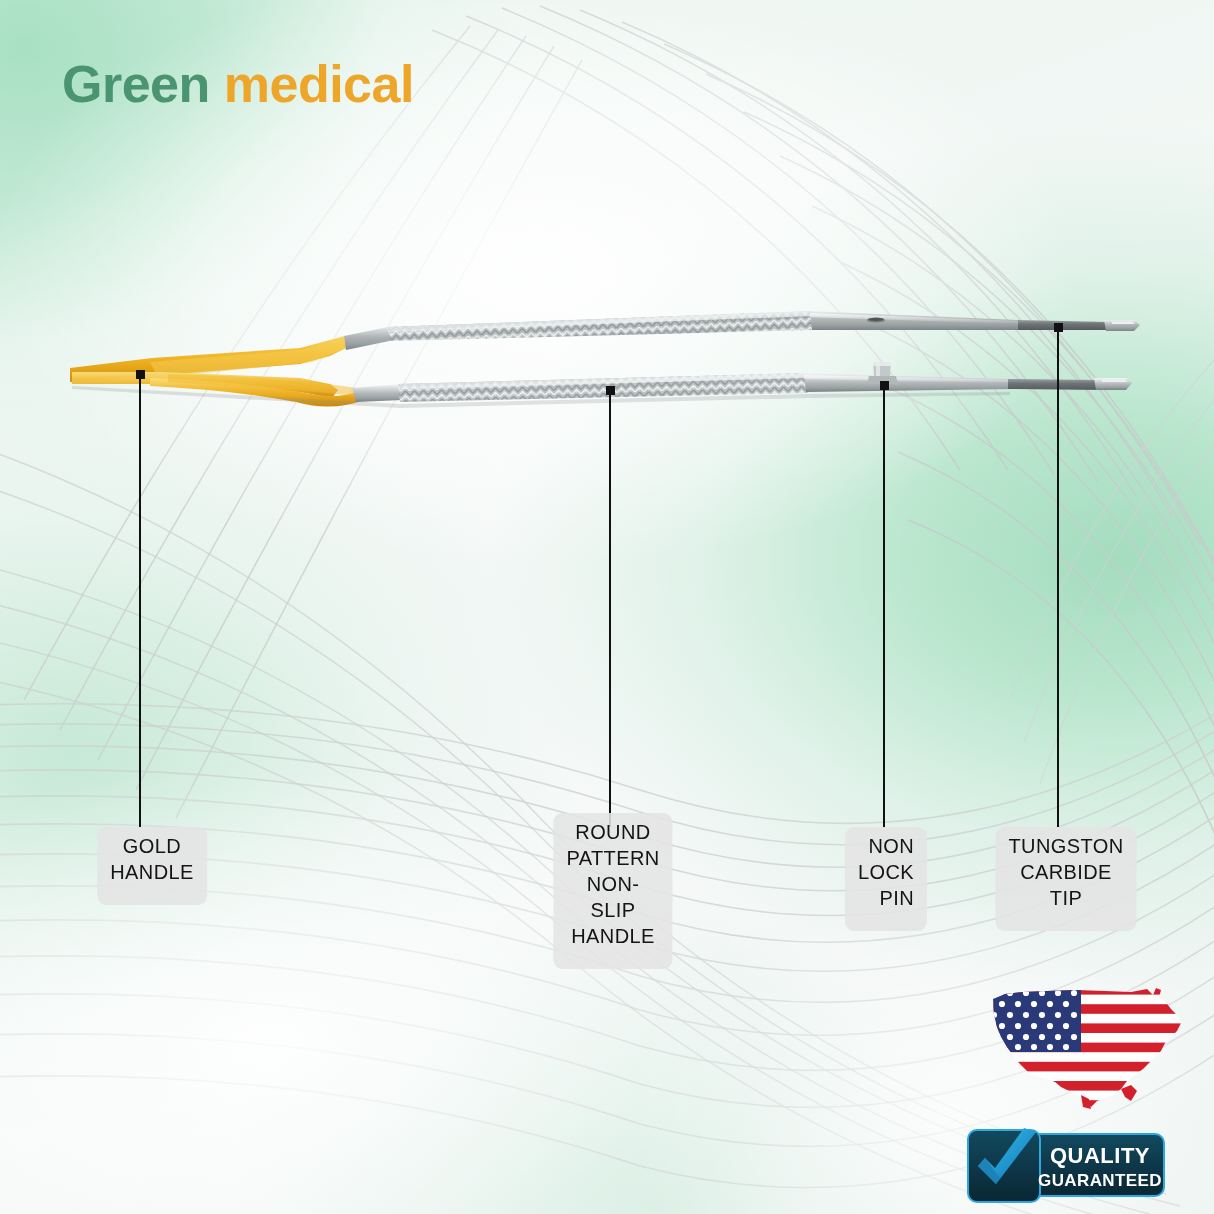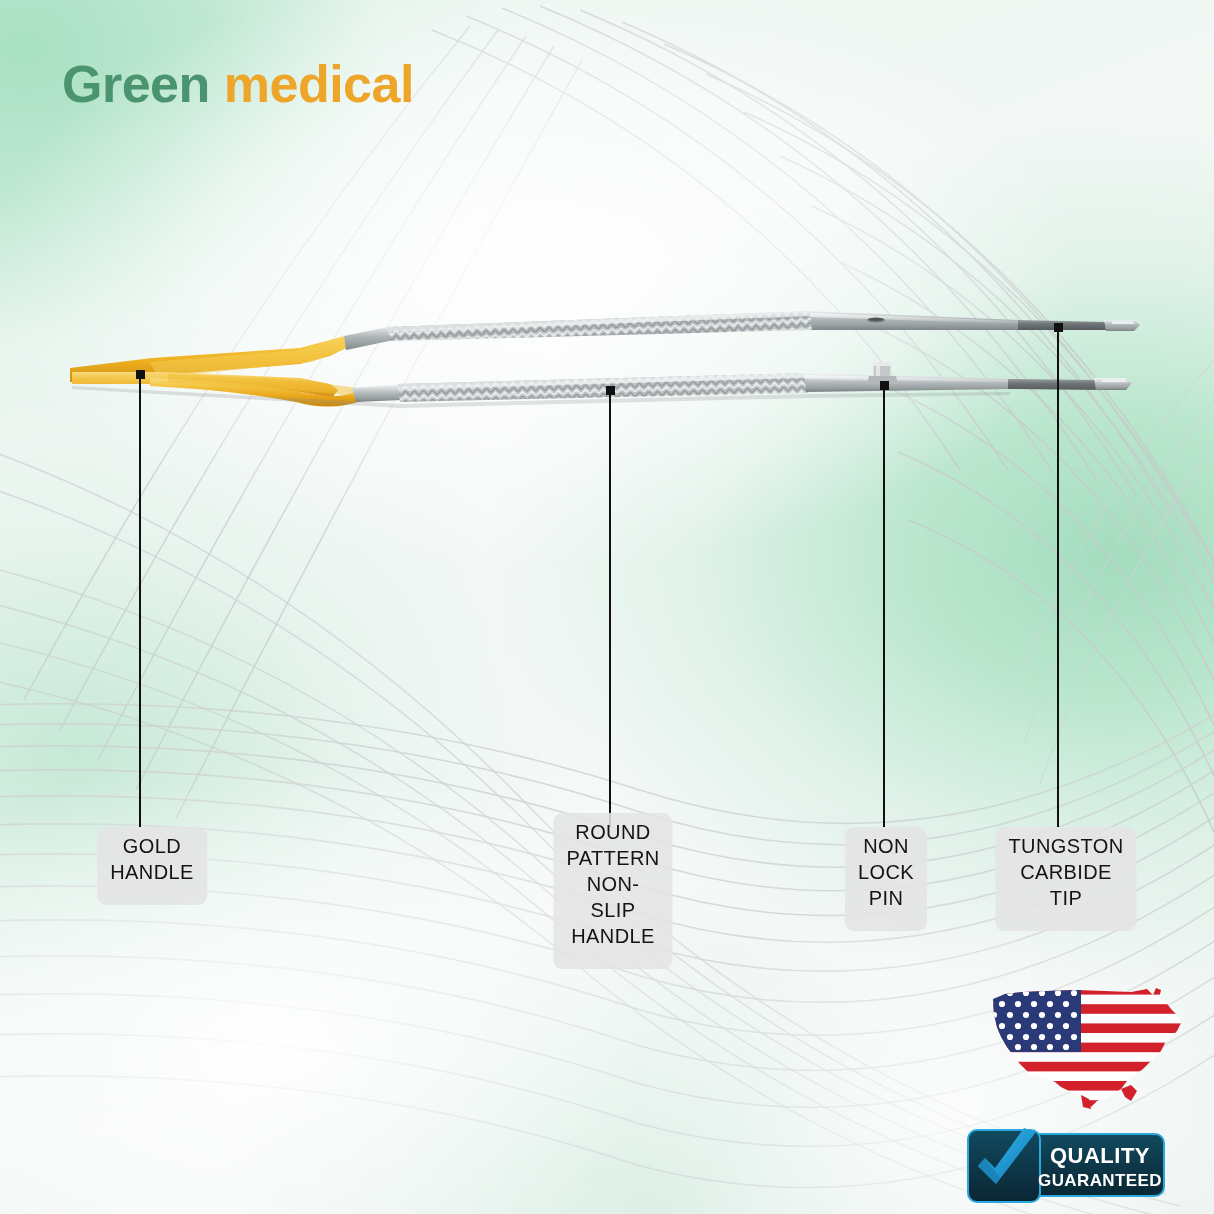--- a/index.html
+++ b/index.html
@@ -349,21 +349,21 @@
   <div class="callout" style="left:609px; top:390px;">
     <div class="lead" style="height:437px;"></div>
     <div class="dot" style="top:-4px;"></div>
     <div class="lbl" style="left:4px; top:423px;">ROUND PATTERN
 NON-SLIP HANDLE</div>
   </div>
 
   <div class="callout" style="left:883px; top:385px;">
     <div class="lead" style="height:442px;"></div>
     <div class="dot" style="top:-4px;"></div>
-    <div class="lbl" style="left:3px; top:442px;">NON
+    <div class="lbl" style="left:3px; top:442px;text-align:right;">NON
 LOCK PIN</div>
   </div>
 
   <div class="callout" style="left:1057px; top:327px;">
     <div class="lead" style="height:500px;"></div>
     <div class="dot" style="top:-4px;"></div>
     <div class="lbl" style="left:9px; top:500px;">TUNGSTON CARBIDE
 TIP</div>
   </div>
 

